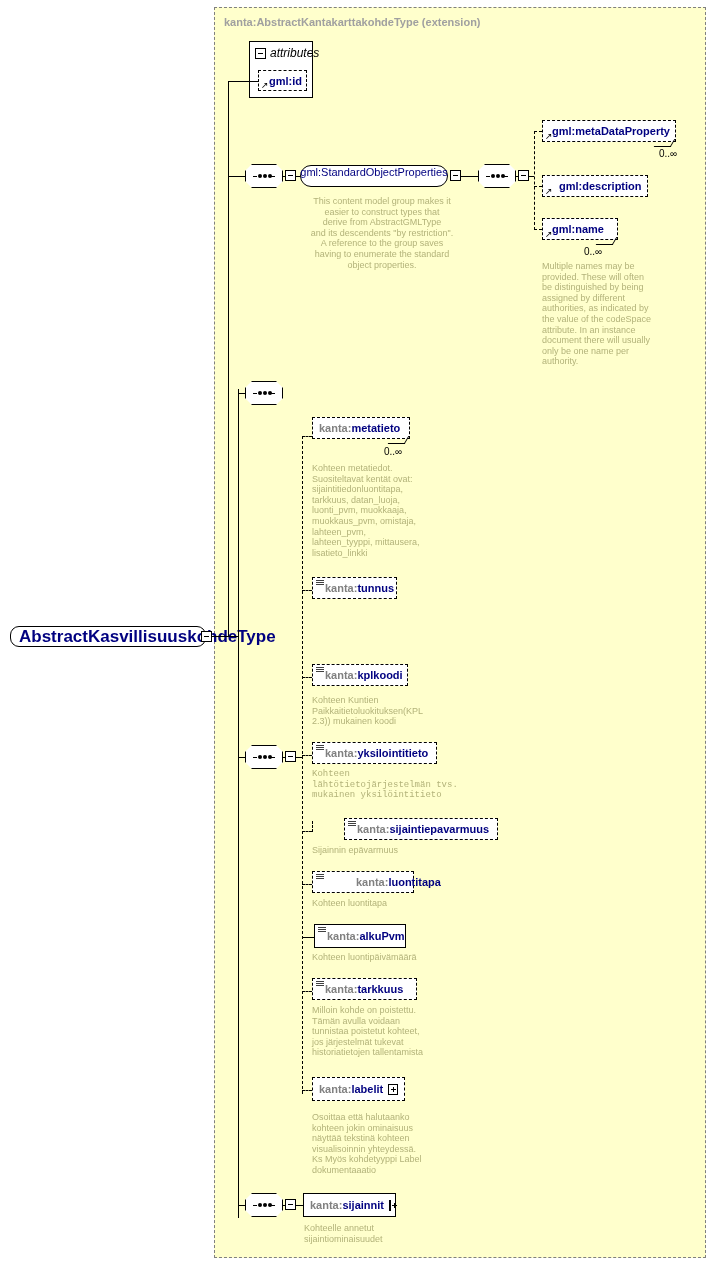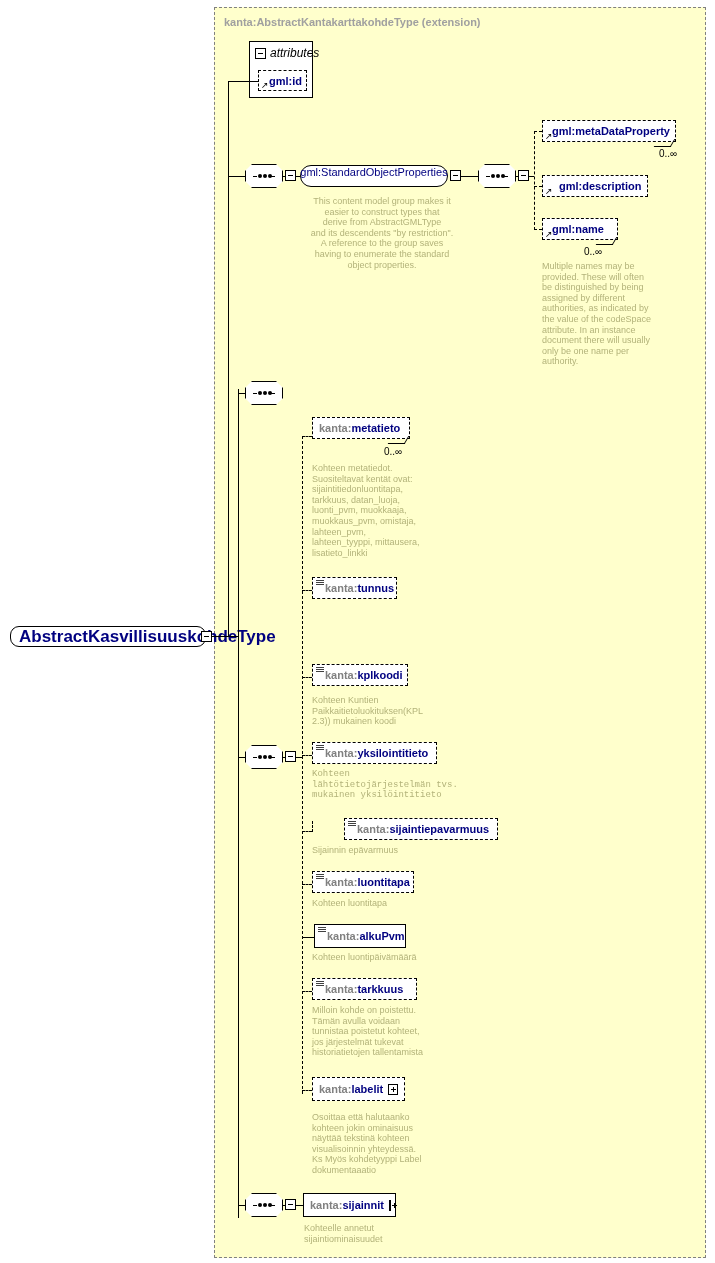--- a/index.html
+++ b/index.html
@@ -413,21 +413,21 @@
         <i></i>
         <i></i>
         <i></i>
       </span>
     <span class="node-inner">
       <span class="lbl"><span class="pfx">kanta:</span><span>sijaintiepavarmuus</span></span>
     </span>
   </div>
   <div class="doc" style="left:312px;top:845px;width:150px;">Sijainnin epävarmuus</div>
 
-  <div class="node dashed has-mark" style="left:312px;top:871px;width:102px;height:22px;">
+  <div class="node dashed has-mark" style="left:312px;top:871px;width:102px;height:22px;padding-left:31px;">
     <span class="shadow"></span>
     <span class="st-mark">
         <i></i>
         <i></i>
         <i></i>
       </span>
     <span class="node-inner">
       <span class="lbl"><span class="pfx">kanta:</span><span>luontitapa</span></span>
     </span>
   </div>

